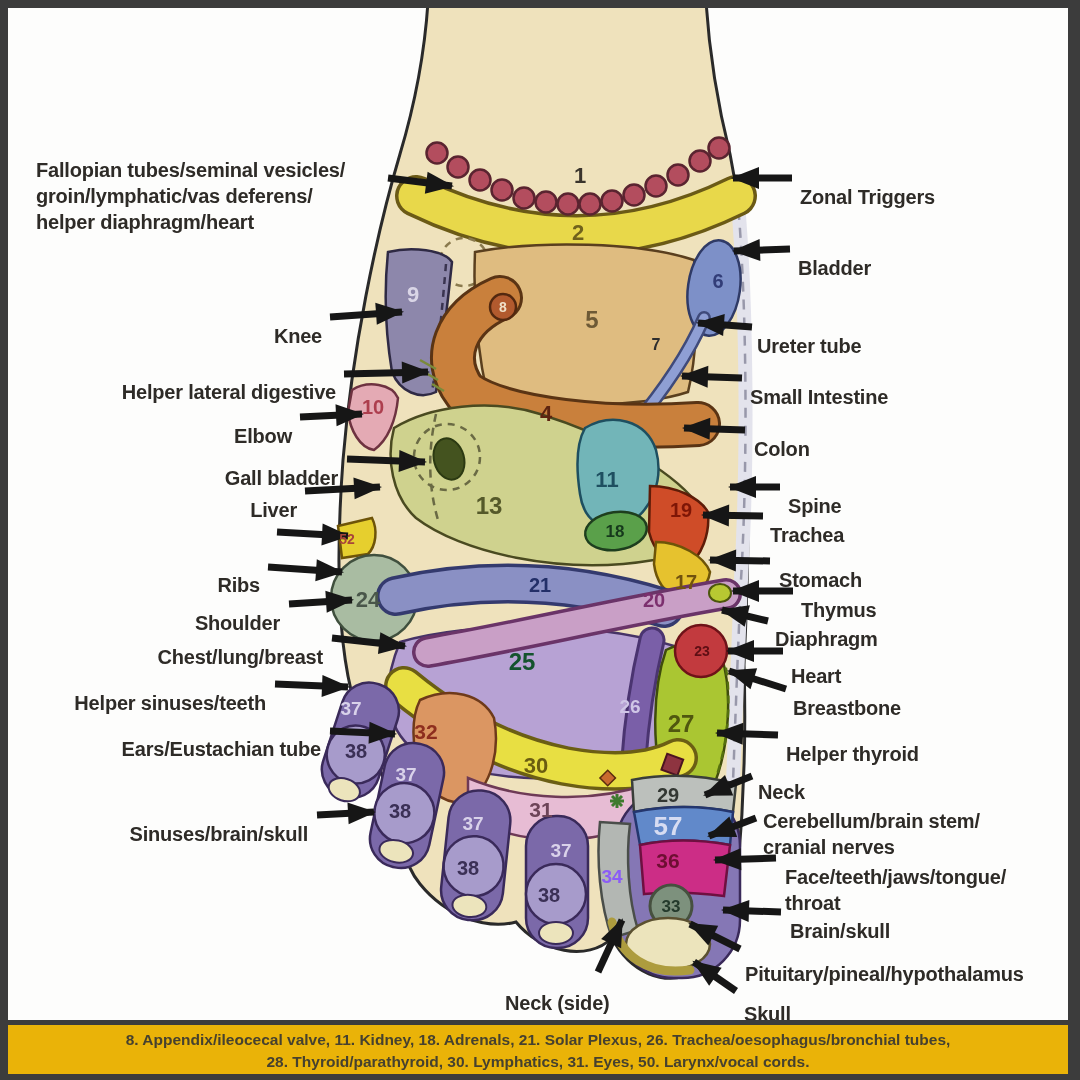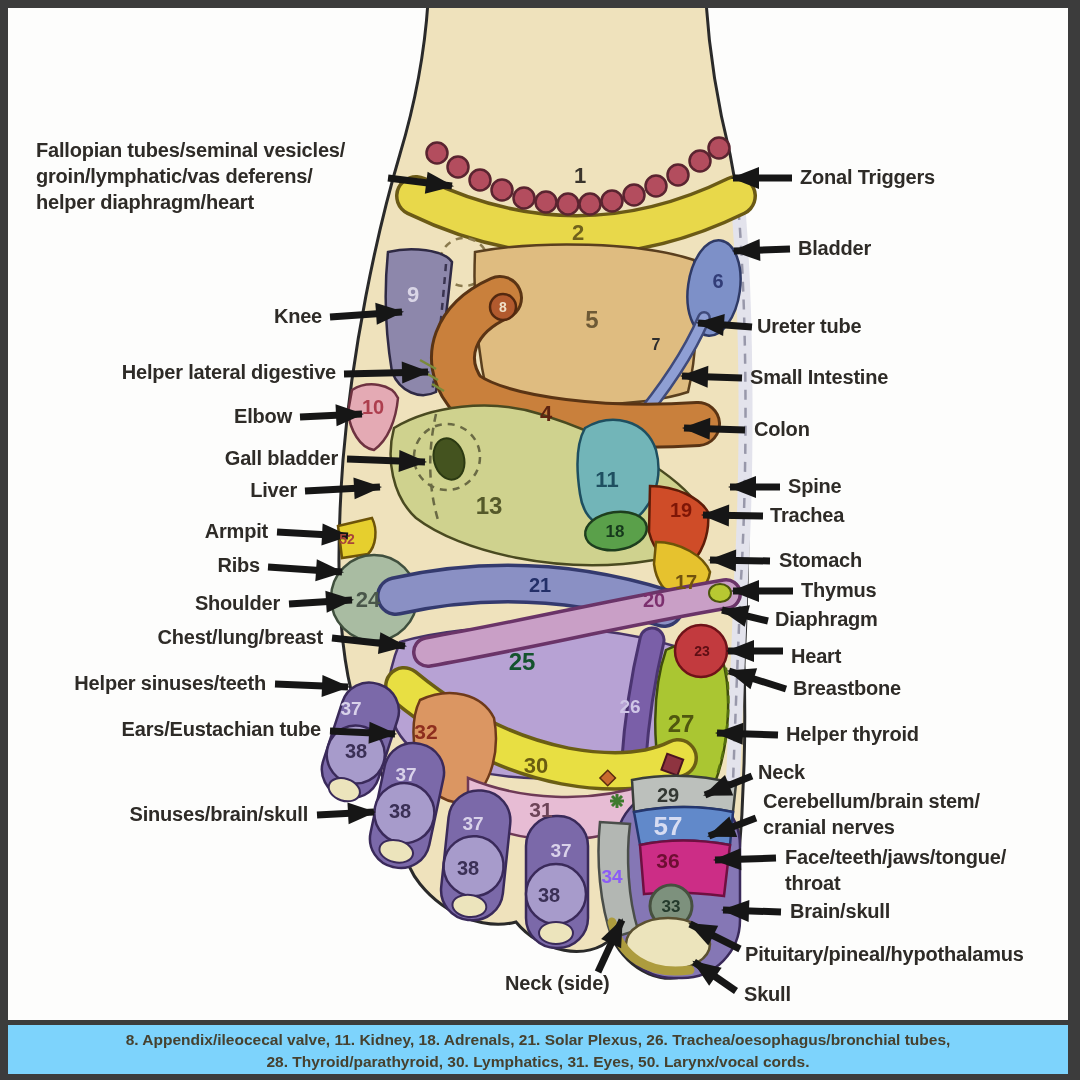--- a/index.html
+++ b/index.html
@@ -1,24 +1,24 @@
 <!DOCTYPE html>
 <html><head>
 <meta charset="utf-8">
 <style>
   html,body{margin:0;padding:0;background:#888;}
   .canvas{position:relative;width:1080px;height:1080px;background:#fdfdfc;overflow:hidden;
           font-family:"Liberation Sans",sans-serif;}
   .frame{position:absolute;background:#3c3c3c;z-index:40;}
   .lbl{position:absolute;font-weight:700;font-size:20px;line-height:26px;color:#2e2b27;
-       white-space:pre-line;letter-spacing:-0.2px;z-index:20;}
+       white-space:pre-line;letter-spacing:-0.2px;z-index:20;margin-top:20px;}
   .lbl.r{text-align:right;}
   .num{position:absolute;font-weight:700;font-size:20px;transform:translate(-50%,-50%);
        z-index:15;line-height:1;}
-  .footerbar{position:absolute;left:8px;right:12px;top:1025px;height:50px;background:#7dd3fc;
+  .footerbar{position:absolute;left:8px;right:12px;top:1025px;height:50px;background:#eab308;
        z-index:35;}
   .rule{position:absolute;left:0;right:0;top:1020px;height:5px;background:#3c3c3c;z-index:36;}
   .fline{width:100%;text-align:center;font-size:15.5px;font-weight:700;color:#46412f;line-height:22px;}
   .fline:first-child{margin-top:4px;}
   svg{position:absolute;left:0;top:0;z-index:5;}
 </style>
 </head>
 <body>
 
 <div class="canvas">
@@ -205,21 +205,20 @@
 </svg>
 
 <div class="lbl" style="left:36px;top:137px;width:362px">Fallopian tubes/seminal vesicles/
 groin/lymphatic/vas deferens/
 helper diaphragm/heart</div>
 <div class="lbl r" style="left:60px;top:303px;width:262px">Knee</div>
 <div class="lbl r" style="left:60px;top:359px;width:276px">Helper lateral digestive</div>
 <div class="lbl r" style="left:60px;top:403px;width:232px">Elbow</div>
 <div class="lbl r" style="left:60px;top:445px;width:278px">Gall bladder</div>
 <div class="lbl r" style="left:60px;top:477px;width:237px">Liver</div>
-<div class="lbl r" style="left:60px;top:518px;width:208px">Armpit</div>
 <div class="lbl r" style="left:60px;top:552px;width:200px">Ribs</div>
 <div class="lbl r" style="left:60px;top:590px;width:220px">Shoulder</div>
 <div class="lbl r" style="left:60px;top:624px;width:263px">Chest/lung/breast</div>
 <div class="lbl r" style="left:40px;top:670px;width:226px">Helper sinuses/teeth</div>
 <div class="lbl r" style="left:40px;top:716px;width:281px">Ears/Eustachian tube</div>
 <div class="lbl r" style="left:60px;top:801px;width:248px">Sinuses/brain/skull</div>
 
 <div class="lbl" style="left:800px;top:164px">Zonal Triggers</div>
 <div class="lbl" style="left:798px;top:235px">Bladder</div>
 <div class="lbl" style="left:757px;top:313px">Ureter tube</div>

